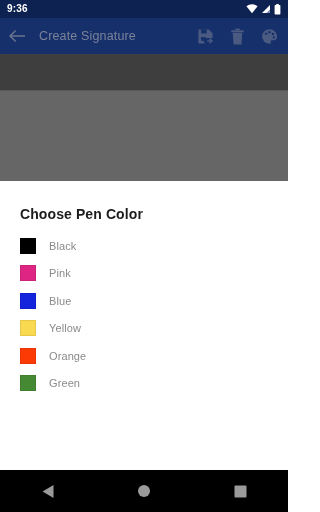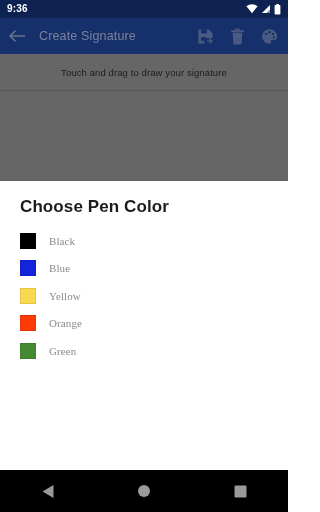--- a/index.html
+++ b/index.html
@@ -59,26 +59,26 @@
   }
 
   
   .dialog{
     position:absolute;top:181px;left:0;width:288px;height:288px;
     background:#ffffff;box-sizing:border-box;
     padding:0 20px;
     overflow:hidden;
   }
   .dialog-title{
-    font-size:17px;font-weight:bold;color:#1c1c1c;
-    padding-top:16px;padding-bottom:10px;letter-spacing:.1px;
+    font-size:14px;font-weight:bold;color:#1c1c1c;
+    padding-top:25px;padding-bottom:10px;letter-spacing:.1px;
   }
   .color-list{display:flex;flex-direction:column;}
   .color-row{
-    display:flex;align-items:center;height:27.5px;font-family:Liberation Serif, serif;
+    display:flex;align-items:center;height:27.5px;
   }
   .swatch{
     width:16px;height:16px;flex:0 0 16px;border:1px solid rgba(0,0,0,0.08);
     box-sizing:border-box;
   }
   .color-label{
     margin-left:13px;font-size:11px;color:#8a8a8a;letter-spacing:.1px;
   }
 
   
@@ -153,38 +153,39 @@
           <circle cx="9.0" cy="4.4" r="1.25" fill="#16306b"></circle>
           <circle cx="12.6" cy="6.3" r="1.25" fill="#16306b"></circle>
           <circle cx="13.6" cy="10.0" r="1.15" fill="#16306b"></circle>
         </svg>
       </div>
 
     </div>
   </div>
 
   <div class="canvas-area">
-    <div class="hint-bar">
-      <span class="hint-text">Touch and drag to draw your signature</span>
-    </div>
     <div class="hint-divider"></div>
     <div class="draw-surface"></div>
   </div>
   <div class="scrim"></div>
 
   <div class="dialog">
     <div class="dialog-title">Choose Pen Color</div>
 
     <div class="color-list">
 
       <div class="color-row">
         <span class="swatch" style="background:#000000"></span>
         <span class="color-label">Black</span>
       </div>
 
+      <div class="color-row">
+        <span class="swatch" style="background:#de2583"></span>
+        <span class="color-label">Pink</span>
+      </div>
 
 
       <div class="color-row">
         <span class="swatch" style="background:#1423dc"></span>
         <span class="color-label">Blue</span>
       </div>
 
       <div class="color-row">
         <span class="swatch" style="background:#f9d94f"></span>
         <span class="color-label">Yellow</span>

